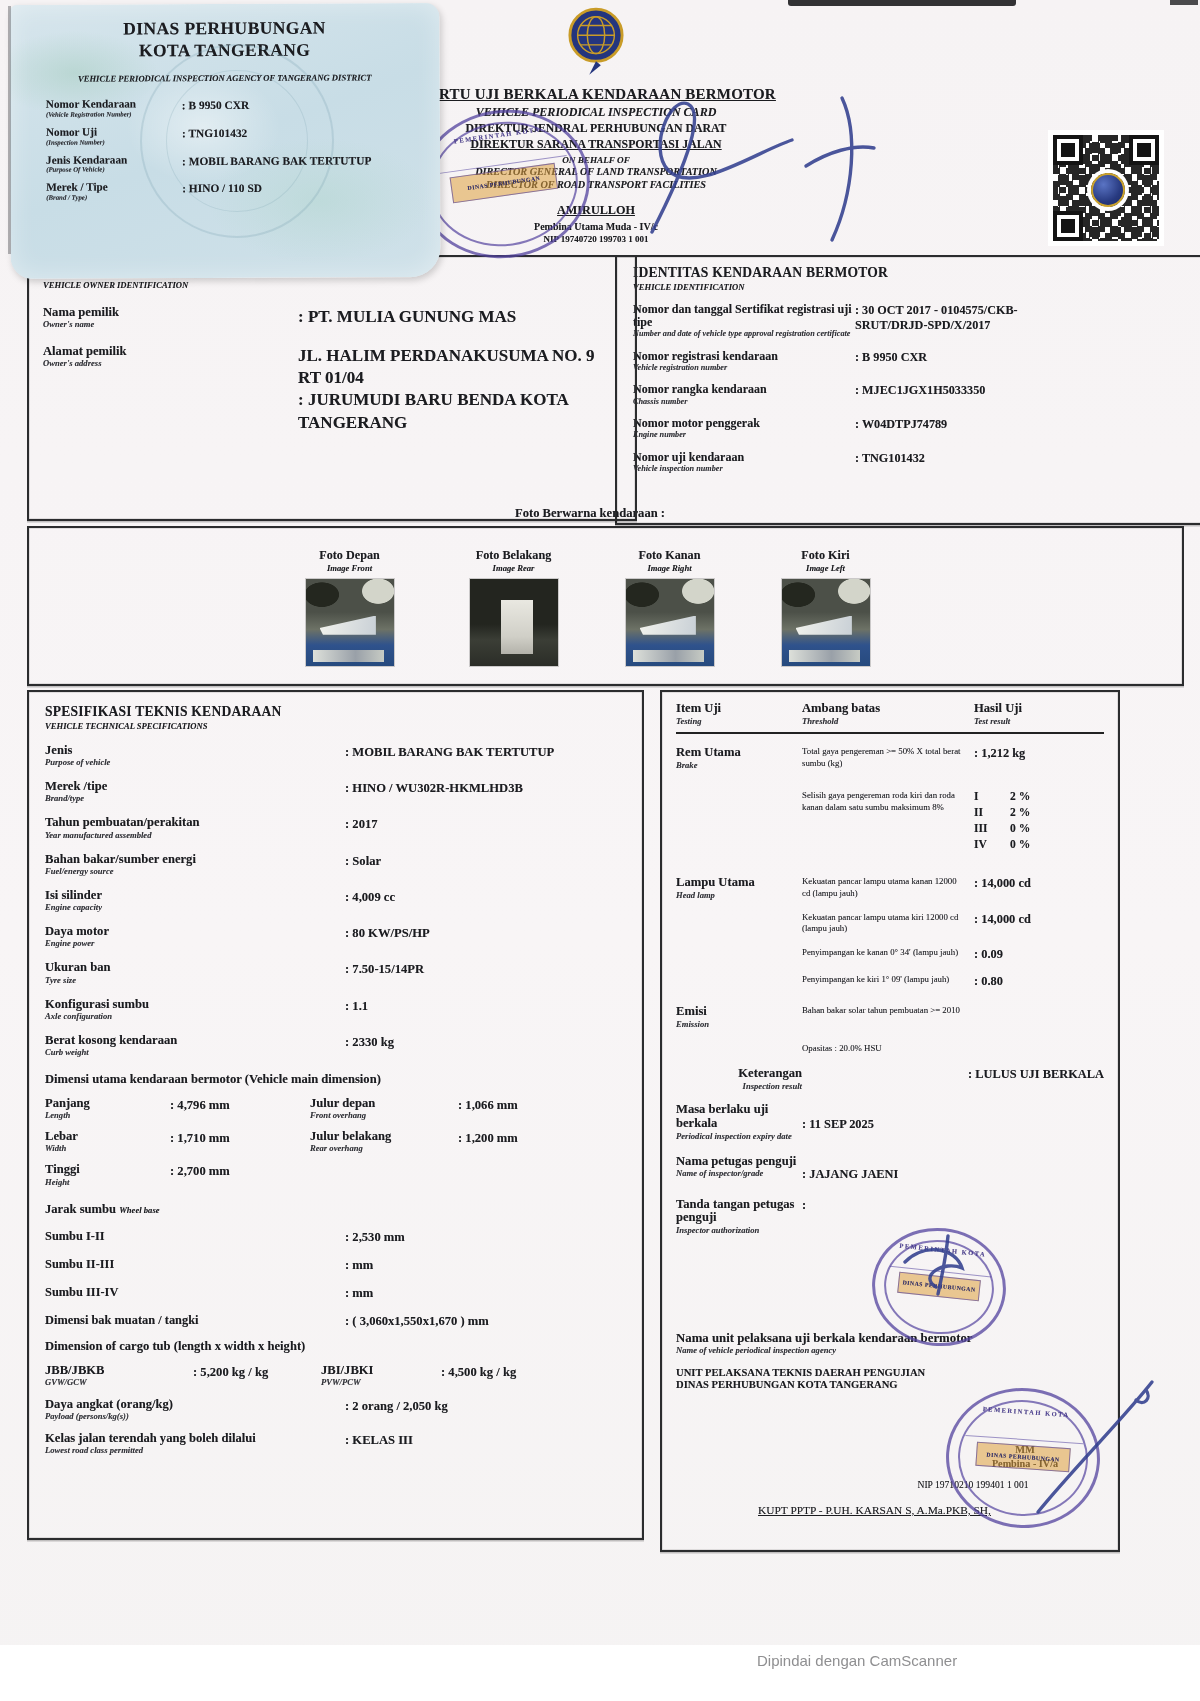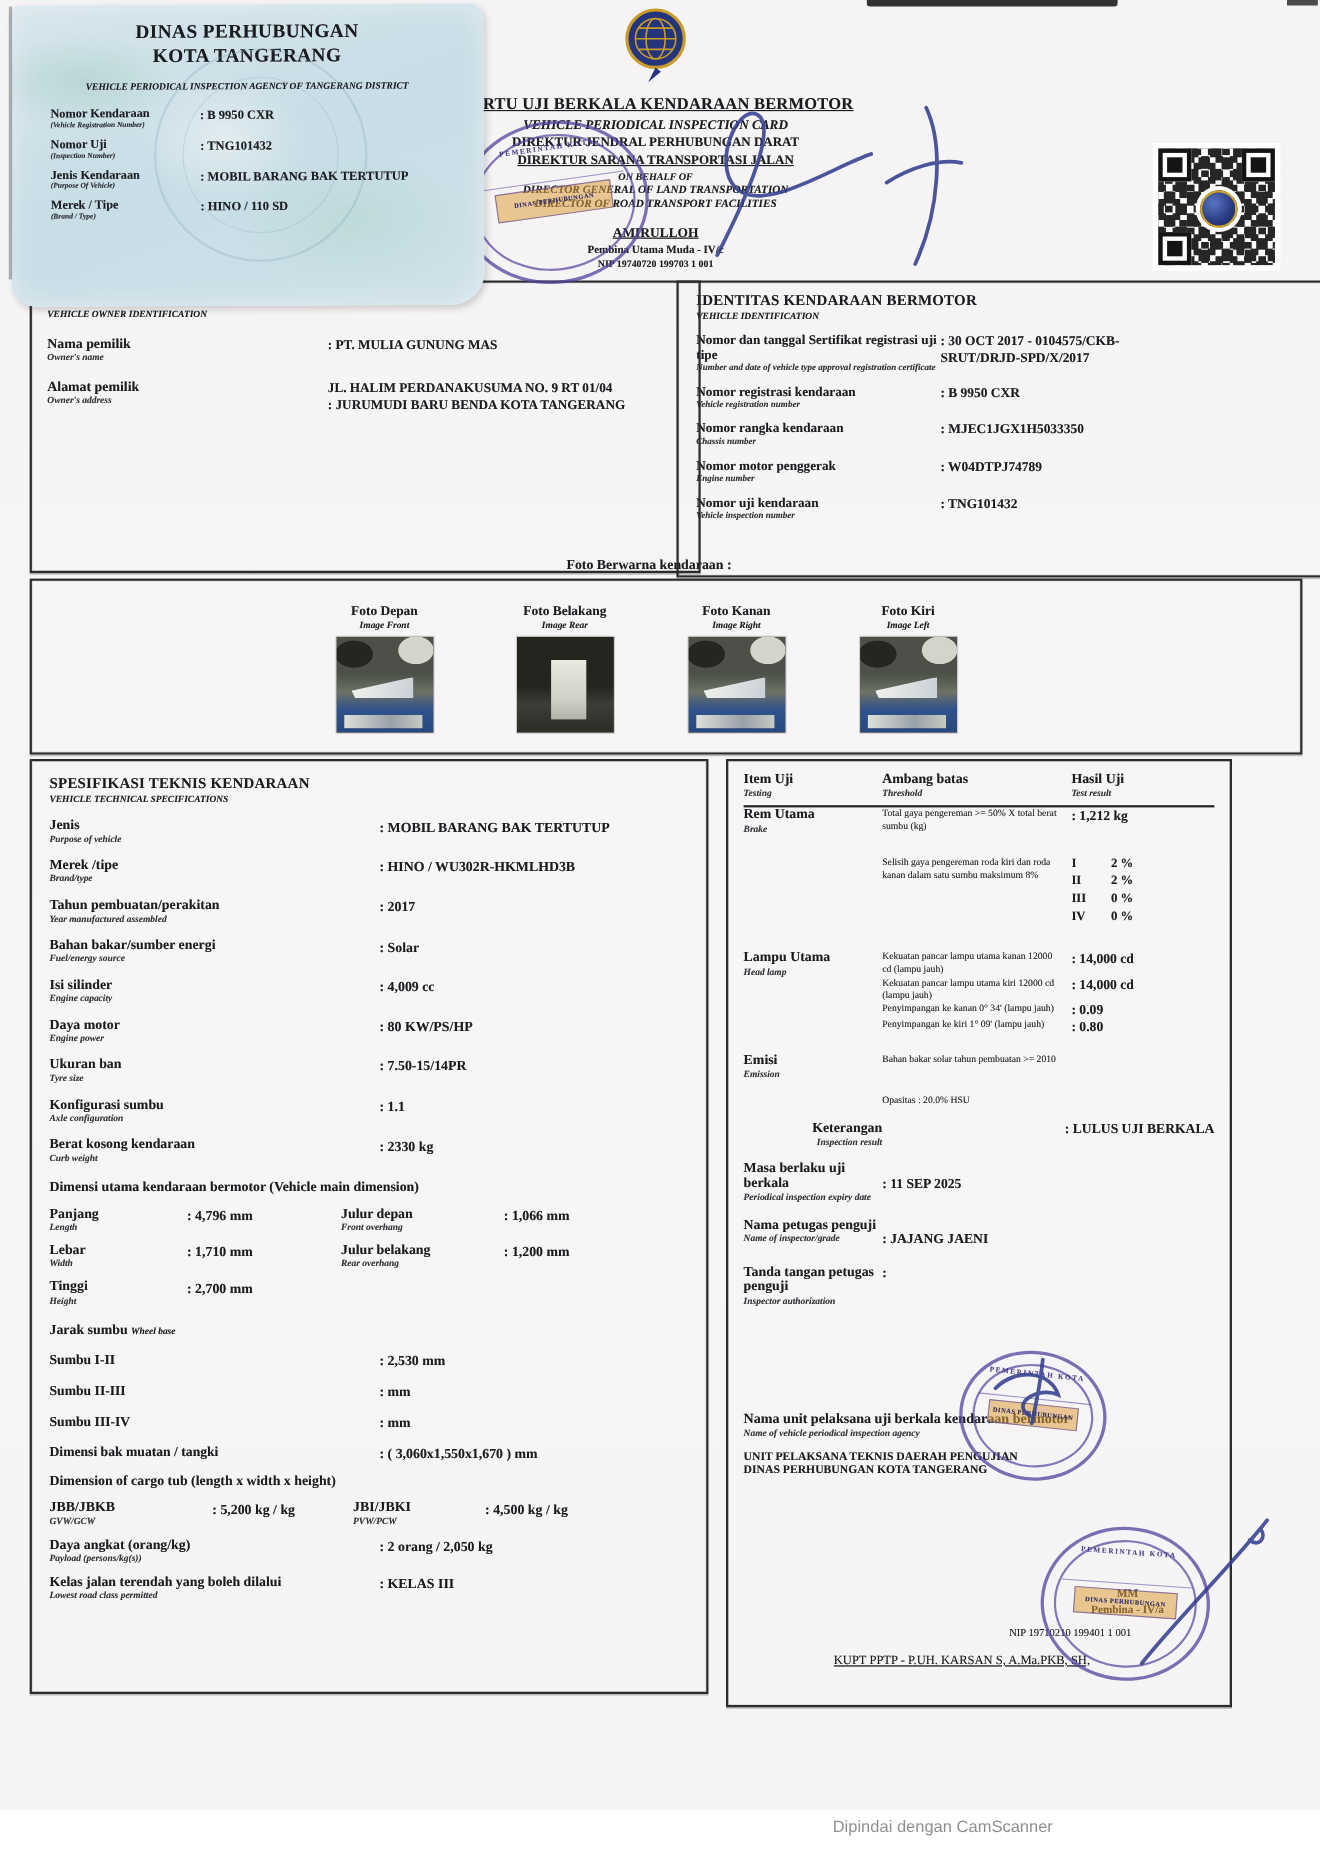--- a/index.html
+++ b/index.html
@@ -81,21 +81,21 @@
   .box-title{font-size:13.6px;font-weight:bold;letter-spacing:.2px;}
   .box-sub{font-size:8.6px;font-weight:bold;font-style:italic;margin-top:1px;}
 
   .owner-box{left:27px;top:255px;width:578px;height:250px;padding:6px 14px;z-index:2;}
   .vehicle-box{left:615px;top:255px;width:565px;height:250px;padding:8px 16px;}
   .v-row{display:grid;grid-template-columns:222px 1fr;margin-top:11px;}
   .v-label{font-size:12px;font-weight:bold;line-height:1.1;}
   .v-sub{font-size:8.2px;font-weight:bold;font-style:italic;color:#33343a;line-height:1.15;}
   .v-value{font-size:12.2px;font-weight:bold;max-width:228px;line-height:1.25;}
   .o-row{display:grid;grid-template-columns:255px 1fr;margin-top:16px;}
-  .o-value{font-size:12px;font-weight:bold;line-height:1.3;}
+  .o-value{font-size:17px;font-weight:bold;line-height:1.3;}
 
   
   .foto-title{position:absolute;left:390px;top:506px;width:400px;text-align:center;
               font-size:12.6px;font-weight:bold;}
   .foto-box{left:27px;top:526px;width:1153px;height:156px;}
   .foto-col{position:absolute;top:20px;width:165px;text-align:center;}
   .foto-label{font-size:12.2px;font-weight:bold;}
   .foto-sub{font-size:8.6px;font-weight:bold;font-style:italic;}
   .photo{position:relative;width:88px;height:87px;margin:6px auto 0;overflow:hidden;background:#565a52;
          box-shadow:0 0 0 1px rgba(120,120,120,.35);}
@@ -120,21 +120,21 @@
   .s-head{font-size:12.6px;font-weight:bold;margin-top:15px;}
   .d-row{display:grid;grid-template-columns:125px 140px 148px 1fr;margin-top:10px;}
   .w-row{display:grid;grid-template-columns:300px 1fr;margin-top:12px;}
   .w-label{font-size:12.4px;font-weight:bold;}
   .inline-sub{font-size:8.6px;font-weight:bold;font-style:italic;}
 
   
   .test-box{left:660px;top:690px;width:428px;height:838px;padding:10px 14px;}
   .t-cols{display:grid;grid-template-columns:126px 172px 1fr;}
   .t-rule{border-top:2px solid #222;margin-top:6px;}
-  .t-row{display:grid;grid-template-columns:126px 172px 1fr;}
+  .t-row{display:grid;grid-template-columns:126px 172px 1fr;margin-top:12px;}
   .t-label{font-size:12.6px;font-weight:bold;line-height:1.1;}
   .t-sub{font-size:8.6px;font-weight:bold;font-style:italic;color:#33343a;}
   .t-thr{font-size:8.8px;color:#232429;line-height:1.35;padding-right:10px;}
   .t-res{font-size:12.4px;font-weight:bold;}
   .ax{display:flex;gap:16px;font-size:11.6px;font-weight:bold;margin-bottom:3px;}
   .ax b{width:20px;display:inline-block;}
   .sig-name-block{position:absolute;left:856px;top:1297px;width:250px;text-align:center;z-index:5;}
   .sig-name{font-size:12.4px;font-weight:bold;}
   .sig-grade{font-size:10.6px;font-weight:bold;}
   .sig-nrp{font-size:9.6px;font-weight:bold;}

